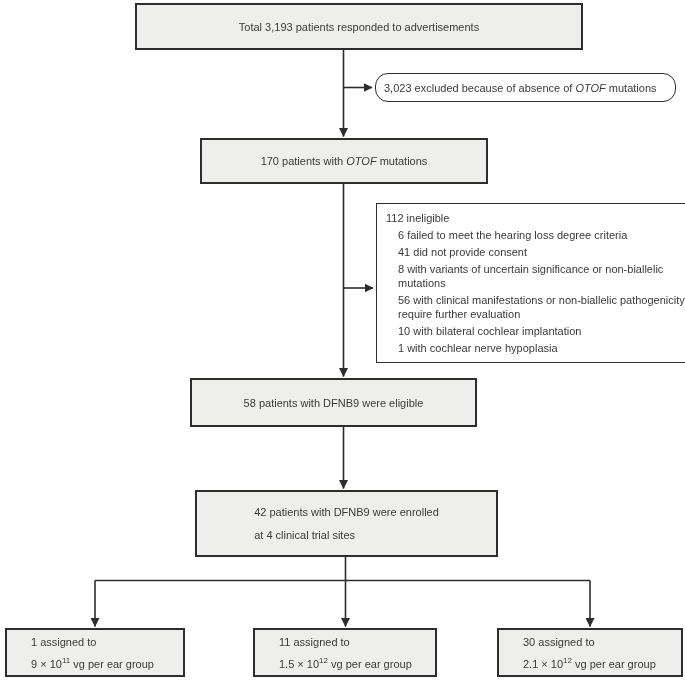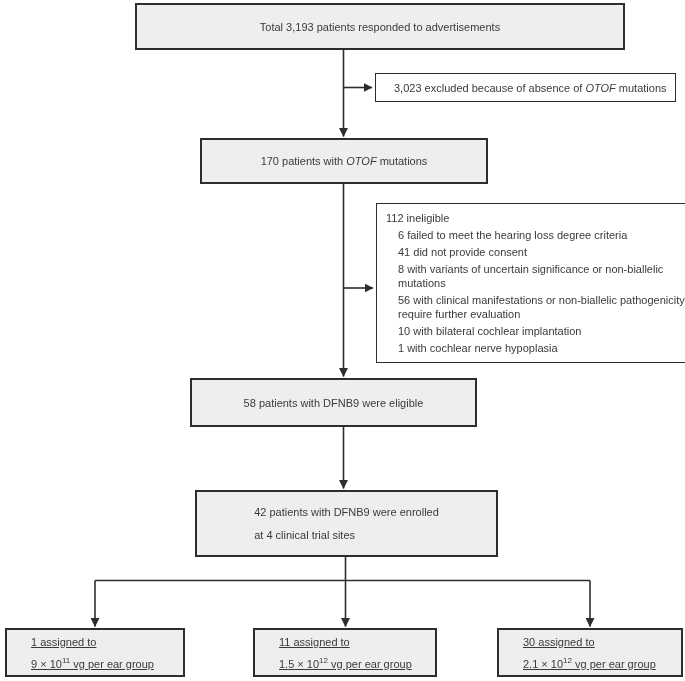--- a/index.html
+++ b/index.html
@@ -23,33 +23,33 @@
     justify-content:center;
     text-align:center;
     line-height:14px;
   }
   .box.side{
     background:#ffffff;
     border-width:1.5px;
     justify-content:flex-start;
     text-align:left;
   }
-  .box-total{left:135px;top:3px;width:490px;height:47px;}
-  .box-excluded{left:375px;top:73px;width:301px;height:29px;padding-left:18px;}
+  .box-total{left:135px;top:3px;width:448px;height:47px;}
+  .box-excluded{left:375px;top:73px;width:301px;height:29px;padding-left:8px;border-radius:13px;}
   .box-otof{left:200px;top:138px;width:288px;height:46px;}
   .box-ineligible{
     left:376px;top:203px;width:344px;height:160px;
     display:block;
     padding:7px 6px 6px 9px;
     line-height:14px;
   }
   .box-eligible{left:190px;top:378px;width:287px;height:49px;}
   .box-enrolled{left:195px;top:490px;width:303px;height:67px;}
   .box-enrolled .txt{display:inline-block;text-align:left;line-height:23px;}
-  .box-group{height:49px;justify-content:flex-start;text-align:left;padding-left:24px;text-decoration:underline;}
+  .box-group{height:49px;justify-content:flex-start;text-align:left;padding-left:24px;}
   .box-groupA{left:5px;top:628px;width:180px;}
   .box-groupB{left:253px;top:628px;width:184px;}
   .box-groupC{left:497px;top:628px;width:186px;align-items:center;}
   .box-group .txt{line-height:22px;}
   .ln{margin-bottom:3px;}
   .ln.indent{padding-left:12px;}
   sup{font-size:8px;line-height:0;}
   i{font-style:italic;}
 </style>
 </head>

